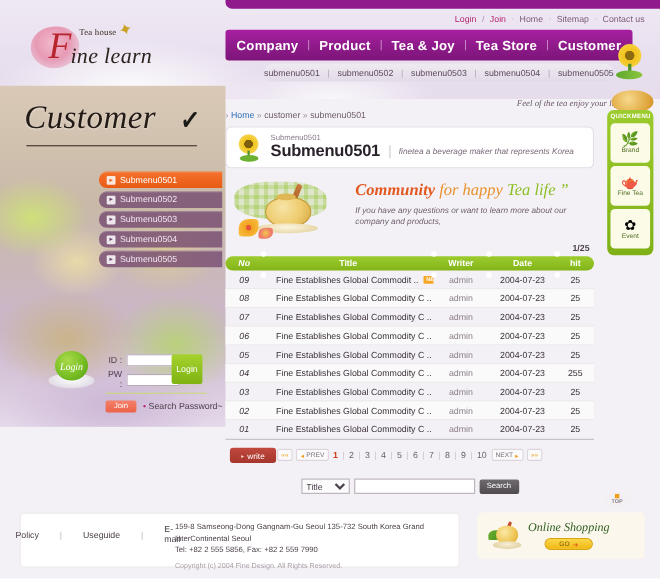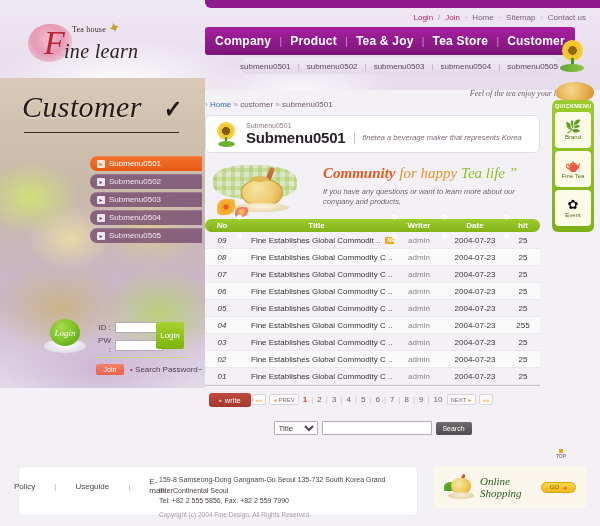--- a/index.html
+++ b/index.html
@@ -446,21 +446,21 @@
     background: #c3512a; transform: rotate(20deg); border-radius: 2px;
   }
   .shop-leaf {
     position: absolute; left: 0px; top: 8px; width: 14px; height: 9px;
     border-radius: 50% 10% 50% 10%; background: linear-gradient(120deg,#6cb02f,#3f8a1c);
   }
   .shop-plate {
     position: absolute; left: 4px; top: 18px; width: 26px; height: 7px;
     border-radius: 50%; background: radial-gradient(ellipse at 50% 40%,#f6eed6,#dcc893);
   }
-  .shop-right { display: flex; flex-direction: row; align-items: center; gap: 3px; }
+  .shop-right { display: flex; flex-direction: column; align-items: center; gap: 3px; }
   .shop-title {
     font-family: "Liberation Serif", serif; font-style: italic;
     font-size: 11px; color: #2e5c1f;
   }
   .go-btn {
     width: 44px; height: 11px; border-radius: 6px;
     background: linear-gradient(180deg,#fbd64a,#f0b815);
     border: 1px solid #d9a50d; color: #7a5a05; font-size: 6px;
     display: inline-flex; align-items: center; justify-content: center; gap: 3px;
     cursor: pointer;
@@ -635,20 +635,21 @@
       <div class="promo-text">
         <div class="promo-head">
           <span class="ph-1">Community</span>
           <span class="ph-2">for happy</span>
           <span class="ph-3">Tea life ”</span>
         </div>
         <div class="promo-sub">If you have any questions or want to learn more about our company and products,</div>
       </div>
     </div>
 
+    <div class="page-count">1/25</div>
 
     <div class="board-head">
       <div class="bh c-no">No</div>
       <div class="bh c-title bh-notch">Title</div>
       <div class="bh c-writer bh-notch">Writer</div>
       <div class="bh c-date bh-notch">Date</div>
       <div class="bh c-hit bh-notch">hit</div>
     </div>
 
     <div>

